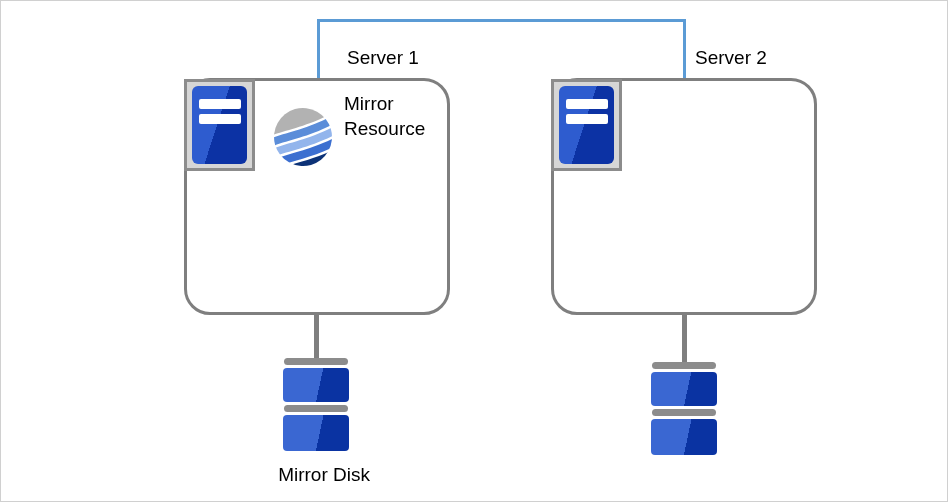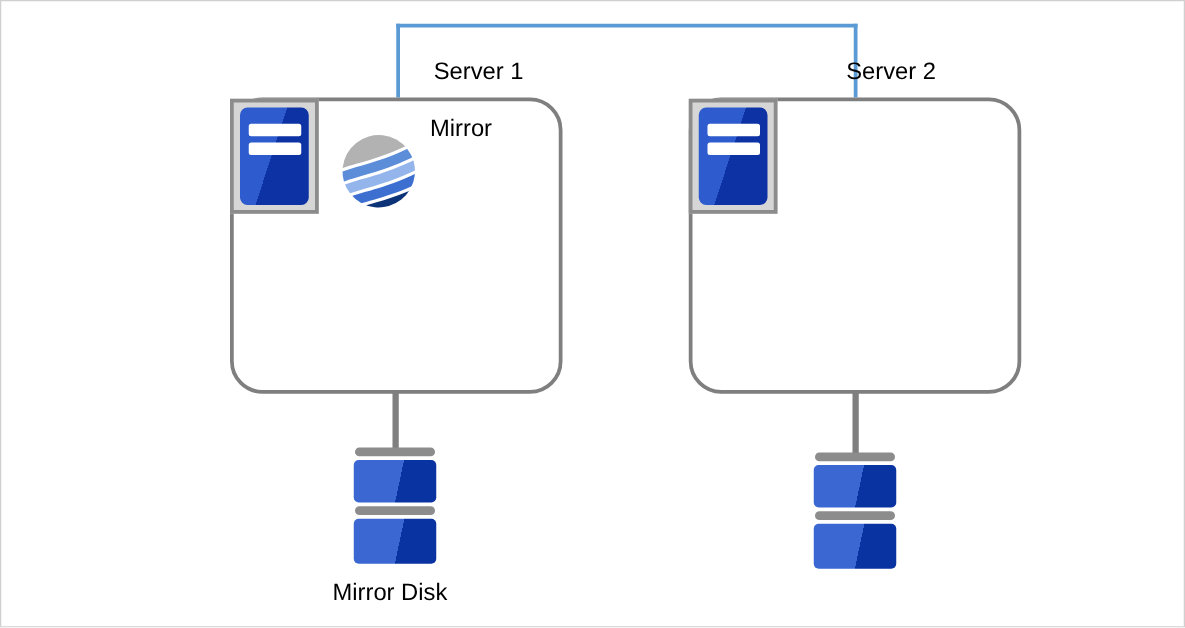--- a/index.html
+++ b/index.html
@@ -23,22 +23,22 @@
     position:absolute; top:77px; width:266px; height:237px;
     border:3px solid var(--box-border,#7f7f7f); border-radius:26px;
     background:#fff; box-sizing:border-box;
   }
   .server-box.s1 { left:183px; }
   .server-box.s2 { left:550px; }
 
   
   .label { position:absolute; font-size:19px; line-height:22px; white-space:pre; }
   .server-label-1 { left:346px; top:46px; }
-  .server-label-2 { left:676px; top:46px; }
-  .disk-label { left:265px; top:463px; width:104px; text-align:left; }
+  .server-label-2 { left:694px; top:46px; }
+  .disk-label { left:265px; top:463px; width:104px; text-align:right; }
 
   
   .srv-icon {
     position:absolute; top:78px; width:71px; height:92px;
     background:var(--icon-frame-fill,#d6d6d6);
     border:3px solid var(--icon-frame-border,#8c8c8c);
     box-sizing:border-box;
   }
   .srv-icon.s1 { left:183px; }
   .srv-icon.s2 { left:550px; }
@@ -123,20 +123,21 @@
       <path d="M -14 22 C 10 16 30 24 74 13 L 74 -16 L -14 -16 Z" fill="#b2b2b2"></path>
       <path d="M -14 32.5 C 10 26.5 30 34.5 74 23.5 L 74 15.5 C 30 26.5 10 18.5 -14 24.5 Z" fill="#5b8dd9"></path>
       <path d="M -14 43 C 10 37 30 45 74 34 L 74 26 C 30 37 10 29 -14 35 Z" fill="#93b5ec"></path>
       <path d="M -14 53.5 C 10 47.5 30 55.5 74 44.5 L 74 36.5 C 30 47.5 10 39.5 -14 45.5 Z" fill="#3c6fd0"></path>
       <path d="M -14 56 C 10 50 30 58 74 47 L 74 80 L -14 80 Z" fill="#0c3277"></path>
     </g>
   </svg>
 
   <div class="resource-text">
     <div>Mirror</div>
+    <div>Resource</div>
   </div>
 
   <div class="stub s1"></div>
   <div class="stub s2"></div>
 
   <div class="disk d1">
     <div class="disk-bar"></div>
     <div class="disk-platter"></div>
     <div class="disk-bar"></div>
     <div class="disk-platter tall"></div>

